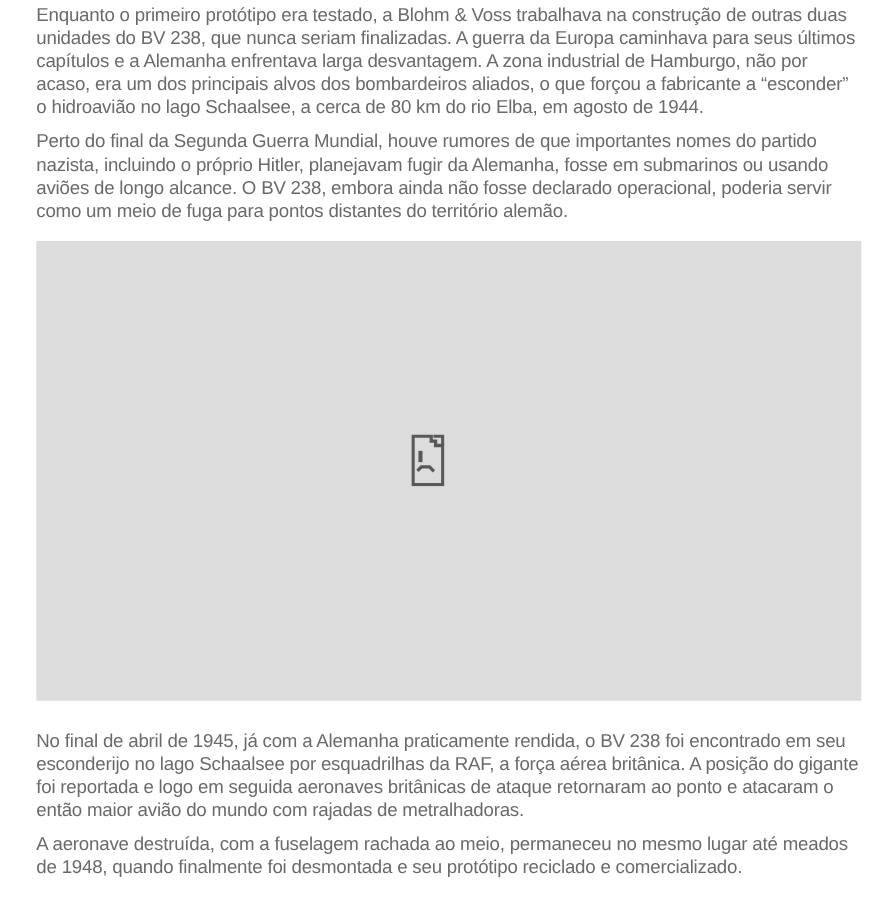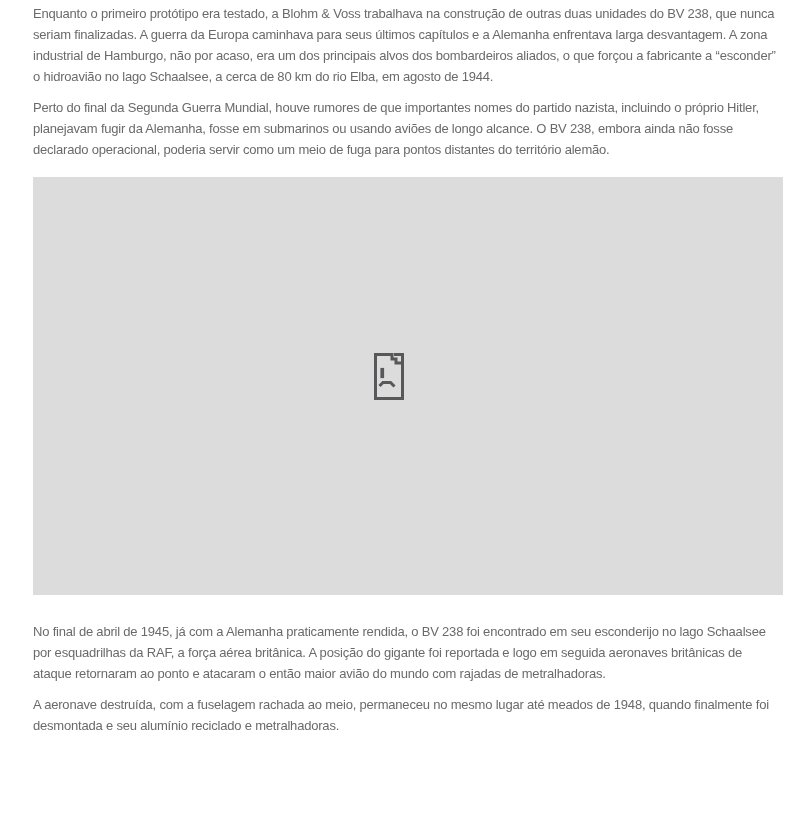--- a/index.html
+++ b/index.html
@@ -14,21 +14,21 @@
     overflow: hidden;
     font-family: "Liberation Sans", sans-serif;
   }
   .article {
     padding: 3px 23px 0 33px;
     width: 806px;
   }
   .article p {
     width: 750px;
     margin: 0 0 10px 0;
-    font-size: 13px;
+    font-size: 17px;
     line-height: 21px;
     letter-spacing: -0.2px;
     color: #6a6a6a;
   }
   .image-placeholder {
     position: relative;
     width: 750px;
     height: 418px;
     margin: 17px 0 26px 0;
     background: #dcdcdc;
@@ -58,15 +58,15 @@
       <path d="M20 1.5 H28.5 V10"></path>
 
       <rect x="8" y="16.5" width="0.5" height="7" stroke-width="3.2"></rect>
 
       <path d="M5.5 33 L9 29.5 H16.5 L20.5 33.5"></path>
     </svg>
   </figure>
 
   <p>No final de abril de 1945, já com a Alemanha praticamente rendida, o BV 238 foi encontrado em seu esconderijo no lago Schaalsee por esquadrilhas da RAF, a força aérea britânica. A posição do gigante foi reportada e logo em seguida aeronaves britânicas de ataque retornaram ao ponto e atacaram o então maior avião do mundo com rajadas de metralhadoras.</p>
 
-  <p>A aeronave destruída, com a fuselagem rachada ao meio, permaneceu no mesmo lugar até meados de 1948, quando finalmente foi desmontada e seu alumínio reciclado e metralhadoras.</p>
+  <p>A aeronave destruída, com a fuselagem rachada ao meio, permaneceu no mesmo lugar até meados de 1948, quando finalmente foi desmontada e seu protótipo reciclado e comercializado.</p>
 
 </main>
 
 </body></html>

